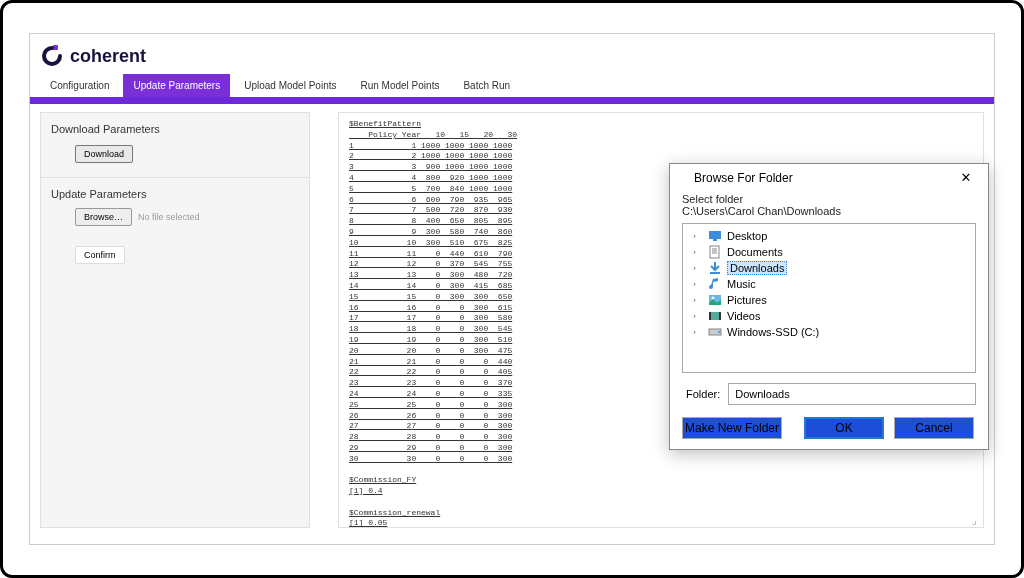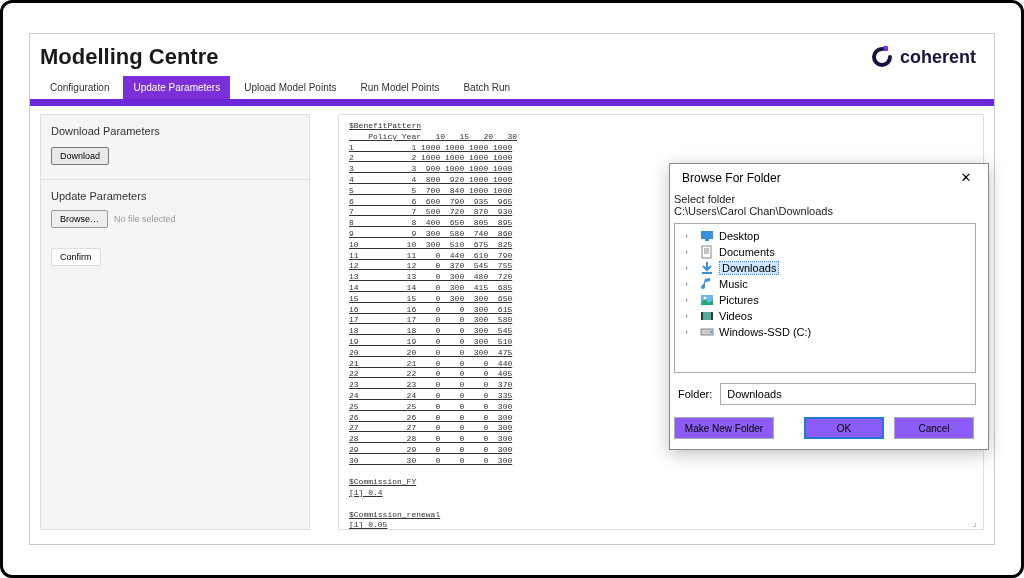--- a/index.html
+++ b/index.html
@@ -80,20 +80,21 @@
     margin-bottom: 8px;
     margin-top: 2px;
   }
   .btn {
     font-size: 9px;
     padding: 3px 8px;
     border: 1px solid #999;
     background: #eee;
     cursor: pointer;
     border-radius: 2px;
+    margin-left: 24px;
   }
   .btn.download { background: #e9e9e9; border-color:#777; }
   .btn.confirm { background: #fff; border-color:#ddd; }
   .hr { border-top: 1px solid #e0e0e0; margin: 14px -10px 10px -10px; }
   .file-row {
     display: flex;
     align-items: center;
     gap: 6px;
     margin-top: 6px;
     margin-bottom: 18px;
@@ -132,31 +133,31 @@
     background: #fff;
     border: 1px solid #888;
     box-shadow: 0 4px 16px rgba(0,0,0,0.25);
     font-size: 11px;
     z-index: 100;
   }
   .dlg-titlebar {
     display: flex;
     justify-content: space-between;
     align-items: center;
-    padding: 6px 8px 4px 12px;
+    padding: 6px 8px 4px 24px;
     font-size: 12px;
   }
   .dlg-close {
     width: 28px;
     text-align: center;
     font-size: 13px;
     cursor: pointer;
   }
   .dlg-body {
-    padding: 4px 12px 10px 4px;
+    padding: 4px 12px 10px 12px;
   }
   .dlg-label { font-size: 11px; color:#222; }
   .dlg-path { font-size: 11px; color:#222; margin-bottom:6px; }
   .tree-box {
     border: 1px solid #aaa;
     height: 150px;
     overflow-y: scroll;
     padding: 4px 0;
     background: #fff;
   }
@@ -199,35 +200,34 @@
   }
   .dlg-buttons {
     display: flex;
     gap: 10px;
     justify-content: flex-end;
     padding-right: 2px;
   }
   .dlg-btn {
     width: 80px;
     height: 22px;
-    font-size: 10px;
+    font-size: 12px;
     border: 1px solid #aaa;
-    background: #8b5cf6;
+    background: #1d4ed8;
     cursor: pointer;
   }
   .dlg-btn.primary { border: 2px solid #2279d4; }
   .dlg-btn.newfolder { width: 100px; margin-right:auto;}
 </style>
 </head>
 <body>
 
 <div class="inner-frame">
 
   <div class="header">
-    <div class="title">Modelling Centre</div>
     <div class="logo">
       <span class="logo-mark">
         <svg viewBox="0 0 24 24" width="24" height="24">
           <rect x="13" y="1" width="5" height="5" rx="1" fill="#7B2FD9"></rect>
           <path d="M12 4 A8 8 0 1 0 20 12" fill="none" stroke="#1a1340" stroke-width="4" stroke-linecap="round"></path>
         </svg>
       </span>
       <span class="logo-text">coherent</span>
     </div>
   </div>

